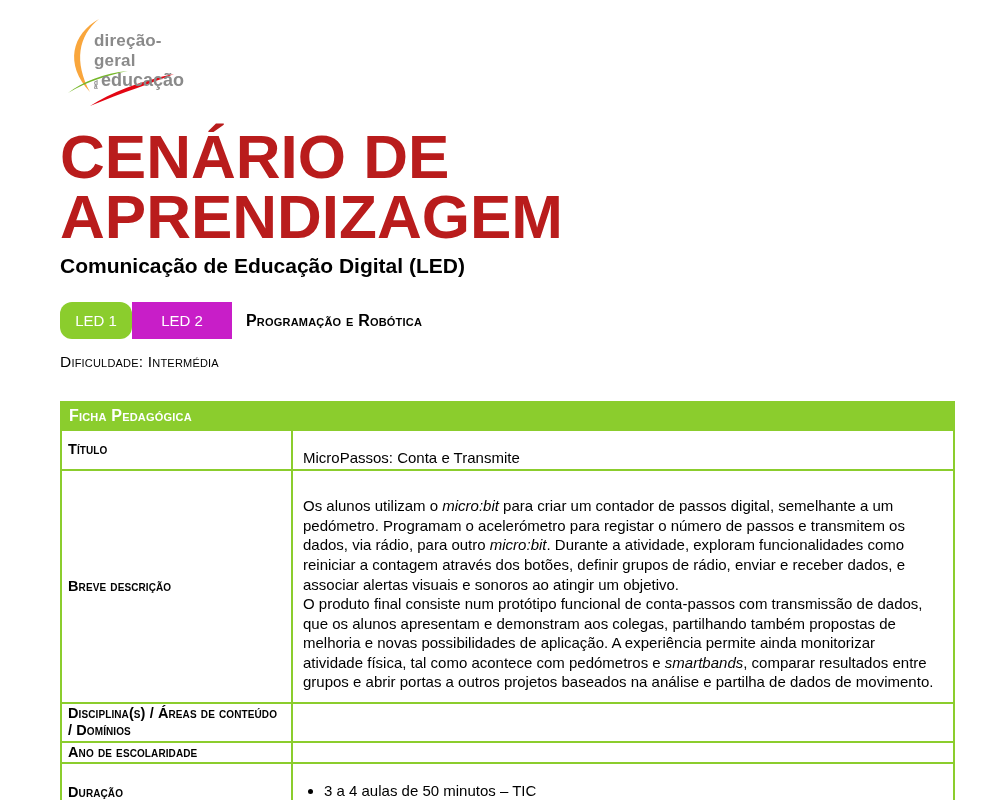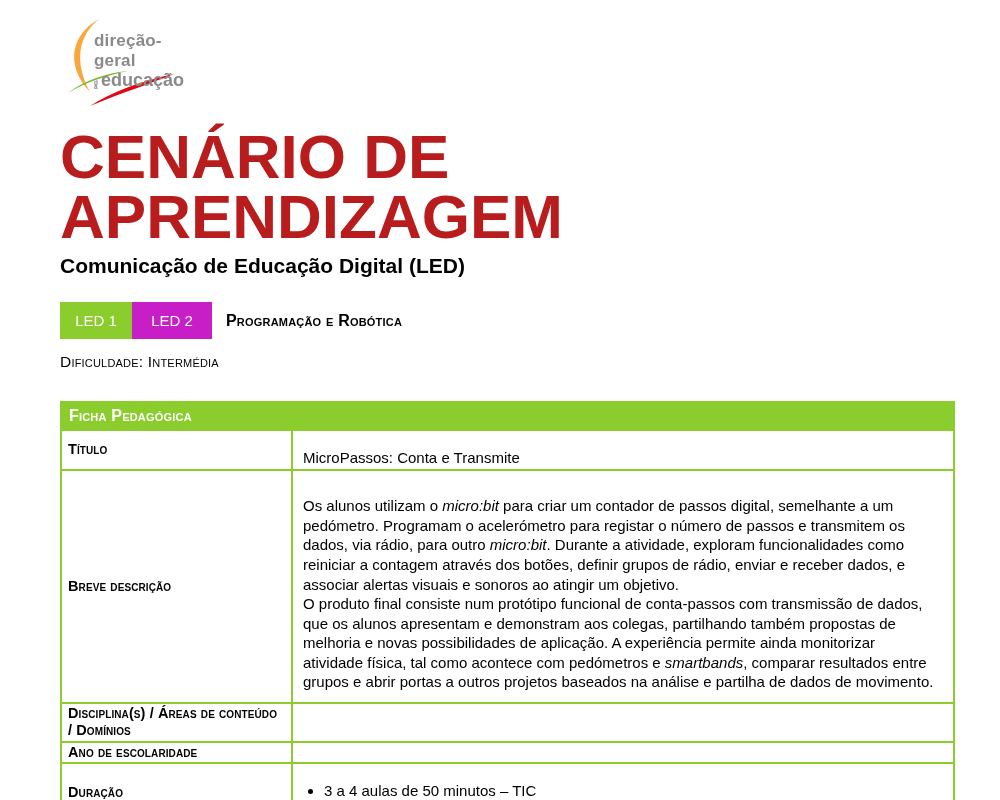--- a/index.html
+++ b/index.html
@@ -20,22 +20,22 @@
   .logo-line2{font-size:18px; font-weight:bold; display:flex; align-items:flex-end; margin-top:-1px;}
   .logo-da{display:inline-block; width:6px; font-size:6.5px; line-height:4px; word-break:break-all; margin-right:1px; margin-bottom:2px;}
 
   
   h1{margin:19px 0 0 60px; width:640px; font-size:62px; line-height:60px; font-weight:bold; color:#b91c1c;}
   h2{margin:7px 0 0 60px; font-size:21px; font-weight:bold;}
 
   
   .badges-row{margin:24px 0 0 60px; display:flex; align-items:center; height:37px;}
   .badge{height:37px; display:inline-flex; align-items:center; justify-content:center; color:var(--badge-text); font-size:15px;}
-  .badge-led1{width:72px; background:var(--green);}
-  .badge-led2{width:80px; background:var(--magenta);}
+  .badge-led1{width:72px; background:var(--green);border-radius:12px;}
+  .badge-led2{width:100px; background:var(--magenta);}
   .category{margin-left:14px; font-weight:bold; font-size:16px; font-variant:small-caps; letter-spacing:.2px;}
 
   .difficulty{margin:14px 0 0 60px; font-size:15.5px; font-variant:small-caps; letter-spacing:.2px;}
 
   
   .ficha{position:absolute; left:60px; top:385px; width:895px; border:2px solid var(--green); background:#fff;}
   .fheader{height:26px; background:var(--green); color:#fff; font-weight:bold; font-size:16px; font-variant:small-caps; display:flex; align-items:center; padding-left:7px; letter-spacing:.2px;}
   .frow{display:flex; border-top:2px solid var(--green);}
   .flabel{width:231px; flex:0 0 231px; border-right:2px solid var(--green); padding:1px 6px; display:flex; align-items:center; font-weight:bold; font-size:14.5px; font-variant:small-caps; line-height:17px; letter-spacing:.1px;}
   .fvalue{flex:1; padding:17px 16px 1px 10px; font-size:15px; line-height:19.6px; display:flex; flex-direction:column; justify-content:center;}

